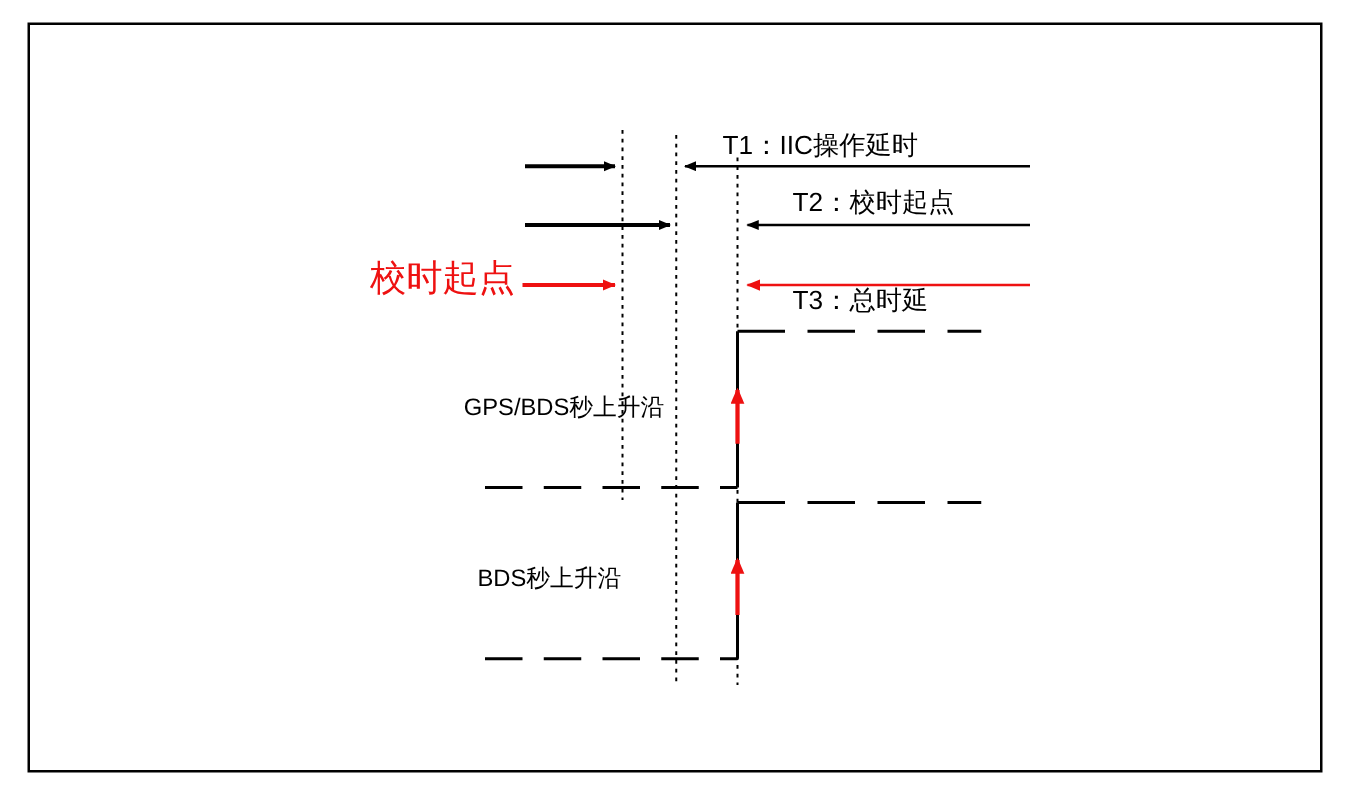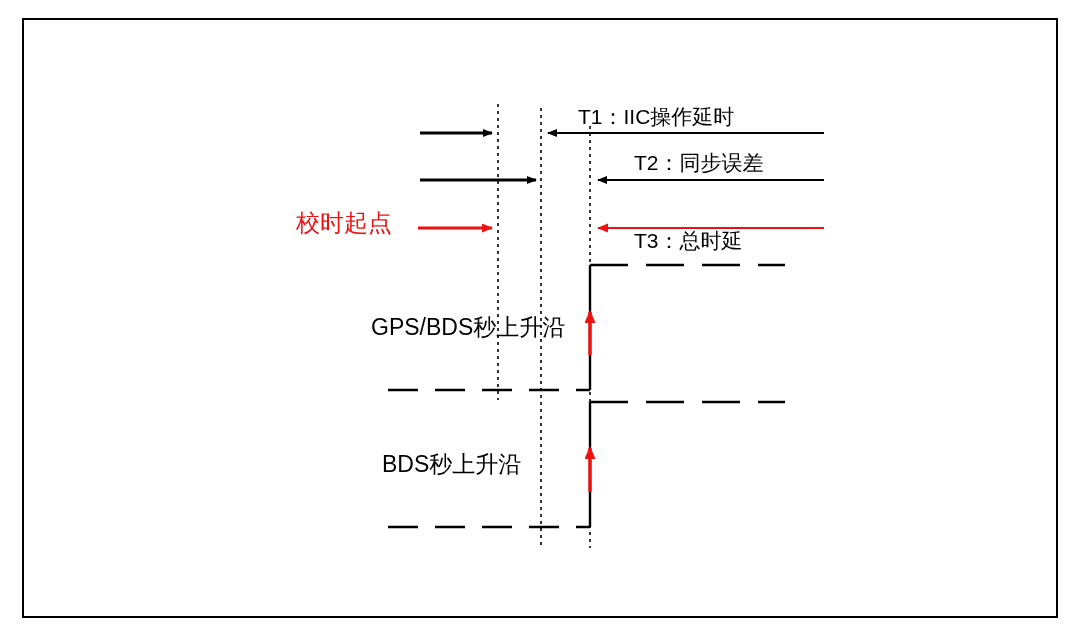--- a/index.html
+++ b/index.html
@@ -26,24 +26,24 @@
   }
   .label {
     position: absolute;
     white-space: nowrap;
     color: #000000;
     font-size: 21px;
     line-height: 24px;
   }
   .label.red {
     color: #ee1111;
-    font-size: 24px;
+    font-size: 29px;
   }
   .label.big {
-    font-size: 23px;
+    font-size: 19px;
   }
   svg.diagram {
     position: absolute;
     left: 0;
     top: 0;
     width: 1080px;
     height: 637px;
   }
 </style>
 </head>
@@ -100,21 +100,21 @@
     <g>
       <line x1="590" y1="402" x2="785" y2="402" stroke="#000000" stroke-width="2.4" stroke-dasharray="38,18"></line>
       <line x1="388" y1="527" x2="590" y2="527" stroke="#000000" stroke-width="2.4" stroke-dasharray="30,17"></line>
       <line x1="590" y1="527" x2="590" y2="402" stroke="#000000" stroke-width="2.4"></line>
       <line x1="590" y1="492" x2="590" y2="448" stroke="#ee1111" stroke-width="3.4" marker-end="url(#arrRedUp)"></line>
     </g>
   </svg>
 
   <div class="label" style="left:578px; top:105px;">T1：IIC操作延时</div>
 
-  <div class="label" style="left:634px; top:151px;">T2：同步误差</div>
+  <div class="label" style="left:634px; top:151px;">T2：校时起点</div>
 
   <div class="label" style="left:634px; top:196px;margin-top:33px;">T3：总时延</div>
 
   <div class="label red" style="left:296px; top:211px;">校时起点</div>
 
   <div class="label big" style="left:371px; top:315px;">GPS/BDS秒上升沿</div>
 
   <div class="label big" style="left:382px; top:452px;">BDS秒上升沿</div>
 
 </div>

